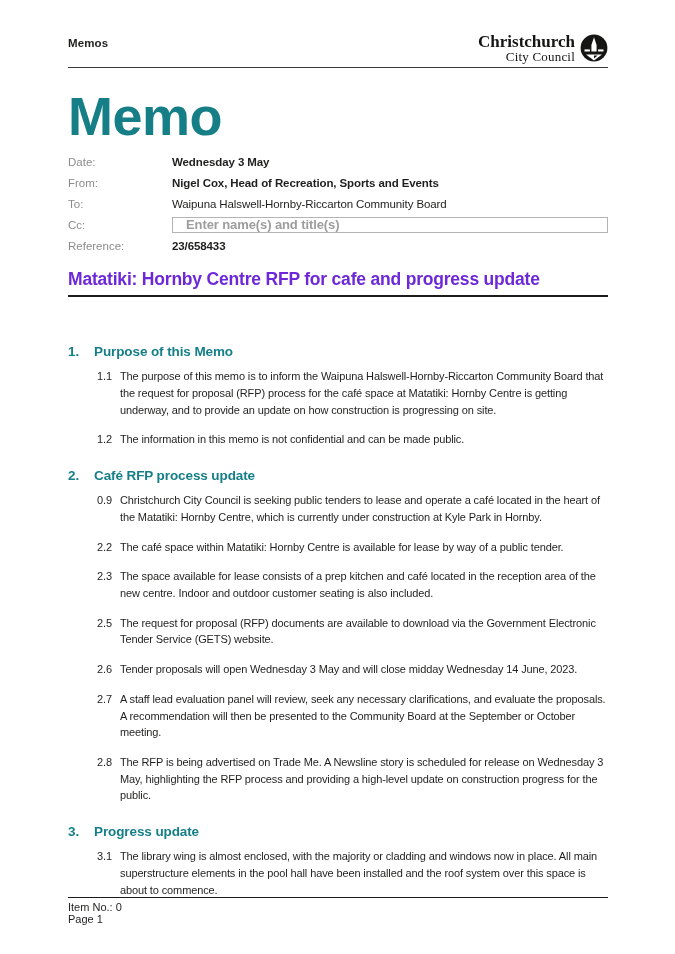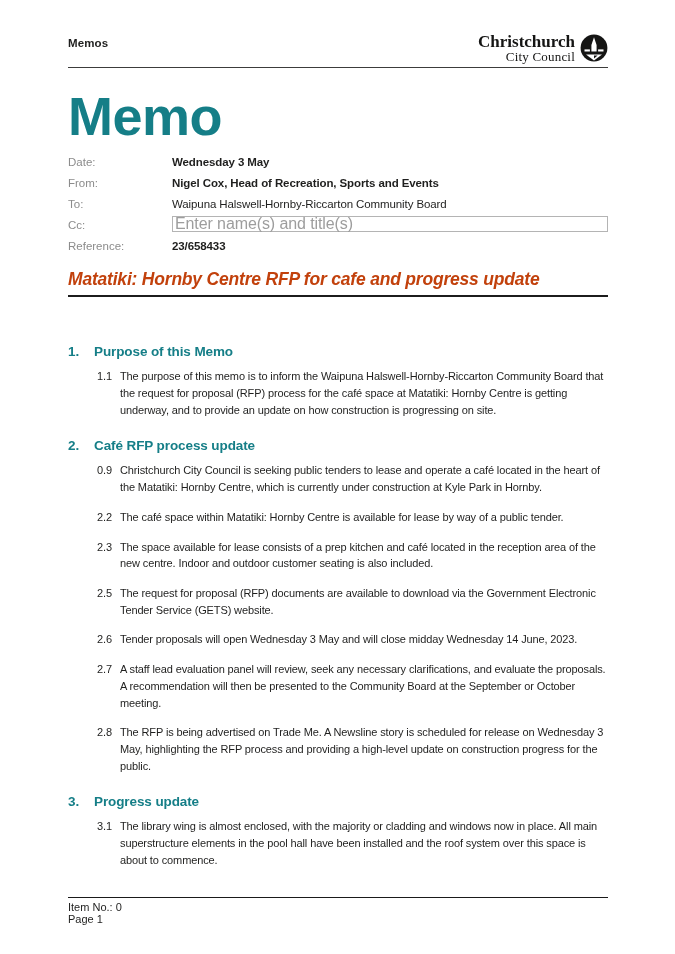--- a/index.html
+++ b/index.html
@@ -64,39 +64,38 @@
     align-items: baseline;
     min-height: 21px;
     line-height: 21px;
     font-size: 11.5px;
   }
   .field-label { color: #8c8c8c; font-weight: 400; }
   .field-value { color: #1f1f1e; font-weight: 600; letter-spacing: -0.1px; }
   .field-value.regular { font-weight: 400; }
   .placeholder-box {
     display: inline-block;
-    font-weight: 400;
+    font-weight: 700;
     color: #9d9d9d;
     border: 1px solid #b4b4b4;
     line-height: 14px;
-    padding: 0 2px;
-    font-size: 16px;
+    padding: 0 13px;
+    font-size: 13px;
     cursor: text;
   }
 
   
   .subject {
     margin-top: 12px;
-    color: #c2410c;
+    color: #6d28d9;
     font-size: 17.5px;
     font-weight: 700;
     letter-spacing: -0.2px;
     padding-bottom: 5px;
     border-bottom: 2.5px solid #1c1c1c;
-    font-style: italic;
   }
 
   
   .sections { margin-top: 47px; }
   .section-heading {
     display: grid;
     grid-template-columns: 26px 1fr;
     color: #157e87;
     font-size: 13.5px;
     font-weight: 700;
@@ -189,20 +188,24 @@
       <div class="section">
     <div class="section-heading">
       <span class="section-number">1.</span>
       <span class="section-title">Purpose of this Memo</span>
     </div>
     <div class="clauses">
           <div class="clause">
     <span class="clause-number">1.1</span>
     <span class="clause-text">The purpose of this memo is to inform the Waipuna Halswell-Hornby-Riccarton Community Board that the request for proposal (RFP) process for the café space at Matatiki: Hornby Centre is getting underway, and to provide an update on how construction is progressing on site.</span>
   </div>
+          <div class="clause">
+    <span class="clause-number">1.2</span>
+    <span class="clause-text">The information in this memo is not confidential and can be made public.</span>
+  </div>
         </div>
   </div>
       <div class="section">
     <div class="section-heading">
       <span class="section-number">2.</span>
       <span class="section-title">Café RFP process update</span>
     </div>
     <div class="clauses">
           <div class="clause">
     <span class="clause-number">0.9</span>

